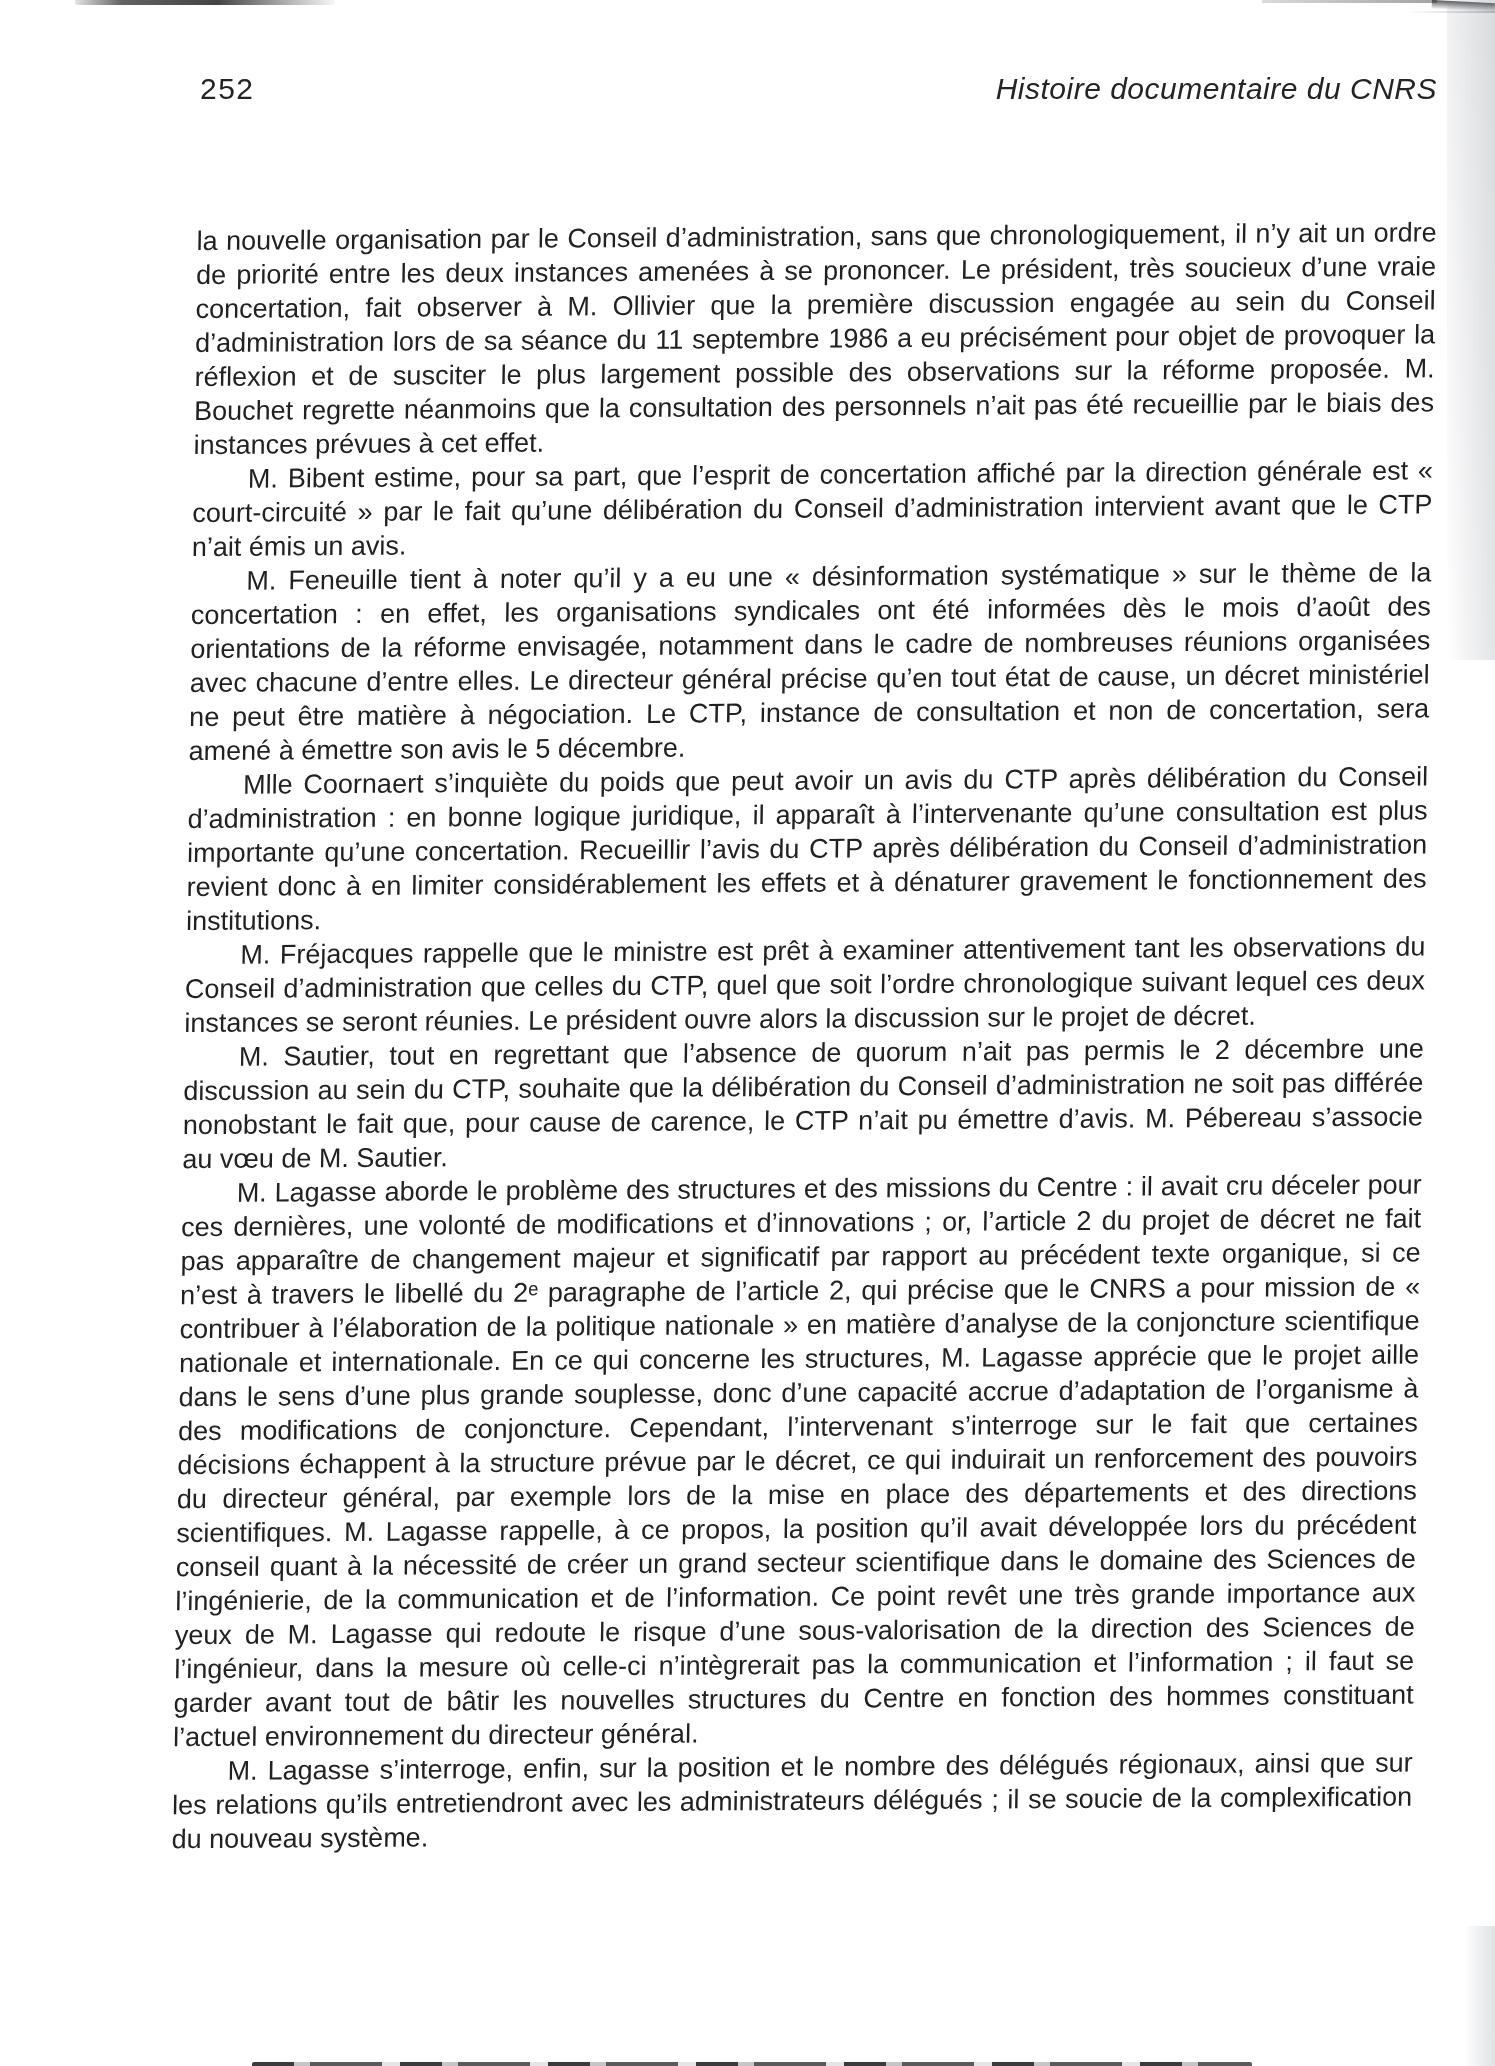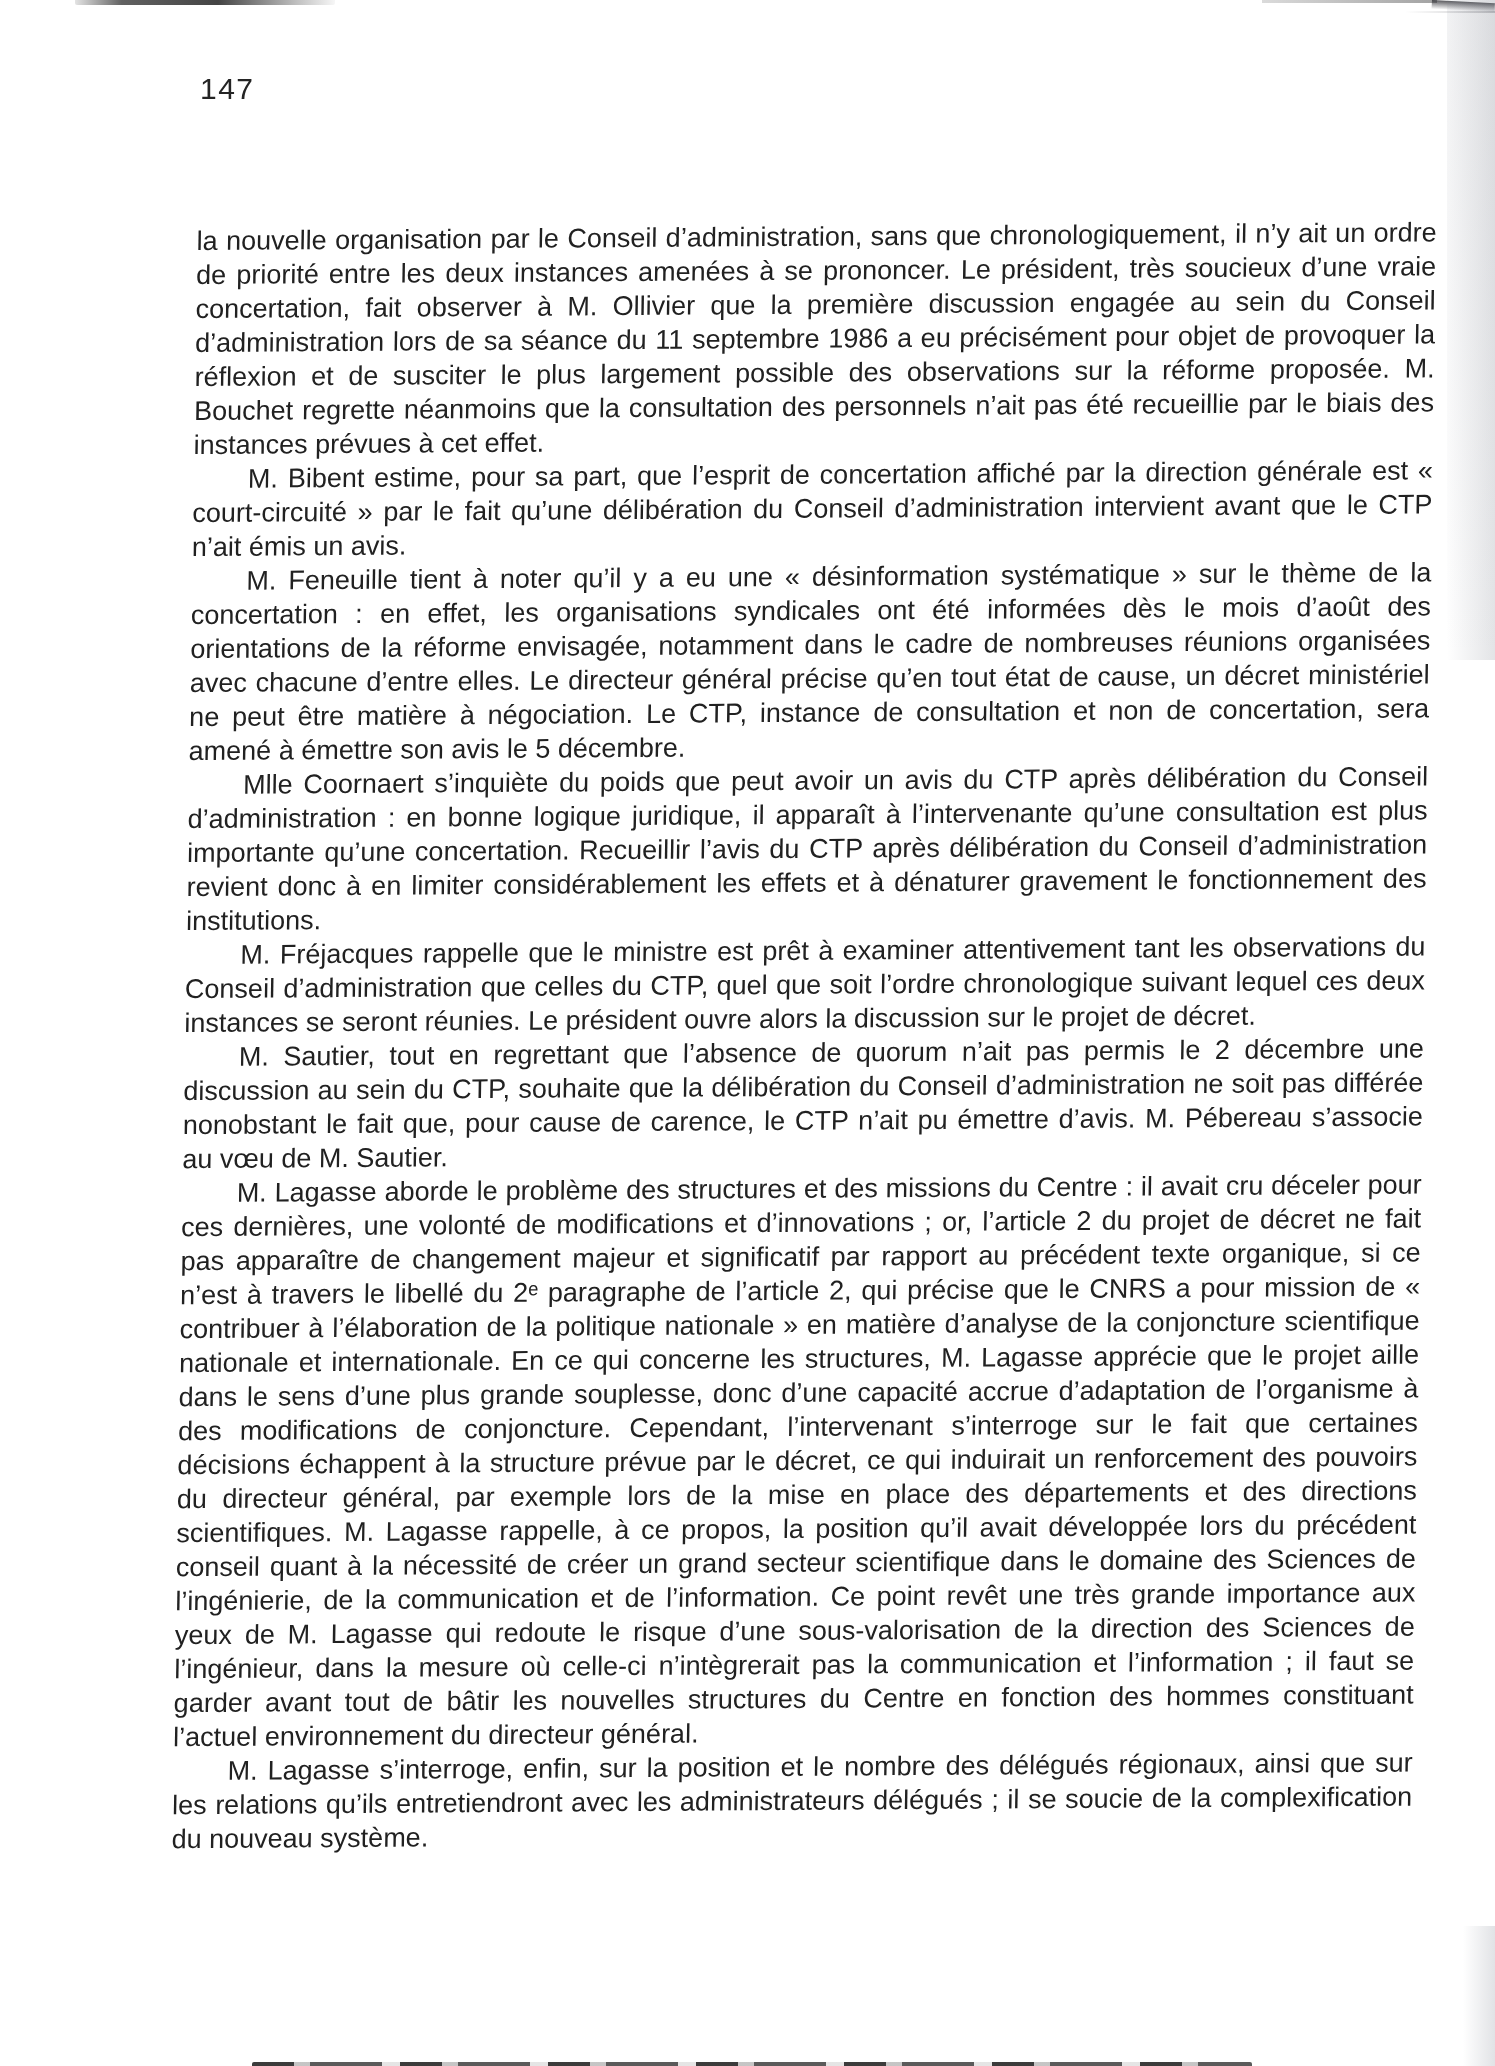--- a/index.html
+++ b/index.html
@@ -91,21 +91,22 @@
   <div class="artifact top-left"></div>
   <div class="artifact top-right-line"></div>
   <div class="artifact top-right-corner"></div>
   <div class="artifact top-right-under"></div>
   <div class="artifact curl-top"></div>
   <div class="artifact curl-top-fade"></div>
   <div class="artifact curl-bottom"></div>
   <div class="artifact bottom-edge"></div>
 
   <header class="running-header">
-    <span class="page-number">147</span>
+    <span class="page-number">252</span>
+    <span class="running-title">Histoire documentaire du CNRS</span>
   </header>
 
   <main class="body-text">
       <p class="para">la nouvelle organisation par le Conseil d’administration, sans que chronologiquement, il n’y ait un ordre de priorité entre les deux instances amenées à se prononcer. Le président, très soucieux d’une vraie concertation, fait observer à M. Ollivier que la première discussion engagée au sein du Conseil d’administration lors de sa séance du 11 septembre 1986 a eu précisément pour objet de provoquer la réflexion et de susciter le plus largement possible des observations sur la réforme proposée. M. Bouchet regrette néanmoins que la consultation des personnels n’ait pas été recueillie par le biais des instances prévues à cet effet.</p>
       <p class="para indent">M. Bibent estime, pour sa part, que l’esprit de concertation affiché par la direction générale est « court-circuité » par le fait qu’une délibération du Conseil d’administration intervient avant que le CTP n’ait émis un avis.</p>
       <p class="para indent">M. Feneuille tient à noter qu’il y a eu une « désinformation systématique » sur le thème de la concertation : en effet, les organisations syndicales ont été informées dès le mois d’août des orientations de la réforme envisagée, notamment dans le cadre de nombreuses réunions organisées avec chacune d’entre elles. Le directeur général précise qu’en tout état de cause, un décret ministériel ne peut être matière à négociation. Le CTP, instance de consultation et non de concertation, sera amené à émettre son avis le 5 décembre.</p>
       <p class="para indent">Mlle Coornaert s’inquiète du poids que peut avoir un avis du CTP après délibération du Conseil d’administration : en bonne logique juridique, il apparaît à l’intervenante qu’une consultation est plus importante qu’une concertation. Recueillir l’avis du CTP après délibération du Conseil d’administration revient donc à en limiter considérablement les effets et à dénaturer gravement le fonctionnement des institutions.</p>
       <p class="para indent">M. Fréjacques rappelle que le ministre est prêt à examiner attentivement tant les observations du Conseil d’administration que celles du CTP, quel que soit l’ordre chronologique suivant lequel ces deux instances se seront réunies. Le président ouvre alors la discussion sur le projet de décret.</p>
       <p class="para indent">M. Sautier, tout en regrettant que l’absence de quorum n’ait pas permis le 2 décembre une discussion au sein du CTP, souhaite que la délibération du Conseil d’administration ne soit pas différée nonobstant le fait que, pour cause de carence, le CTP n’ait pu émettre d’avis. M. Pébereau s’associe au vœu de M. Sautier.</p>
       <p class="para indent">M. Lagasse aborde le problème des structures et des missions du Centre : il avait cru déceler pour ces dernières, une volonté de modifications et d’innovations ; or, l’article 2 du projet de décret ne fait pas apparaître de changement majeur et significatif par rapport au précédent texte organique, si ce n’est à travers le libellé du 2ᵉ paragraphe de l’article 2, qui précise que le CNRS a pour mission de « contribuer à l’élaboration de la politique nationale » en matière d’analyse de la conjoncture scientifique nationale et internationale. En ce qui concerne les structures, M. Lagasse apprécie que le projet aille dans le sens d’une plus grande souplesse, donc d’une capacité accrue d’adaptation de l’organisme à des modifications de conjoncture. Cependant, l’intervenant s’interroge sur le fait que certaines décisions échappent à la structure prévue par le décret, ce qui induirait un renforcement des pouvoirs du directeur général, par exemple lors de la mise en place des départements et des directions scientifiques. M. Lagasse rappelle, à ce propos, la position qu’il avait développée lors du précédent conseil quant à la nécessité de créer un grand secteur scientifique dans le domaine des Sciences de l’ingénierie, de la communication et de l’information. Ce point revêt une très grande importance aux yeux de M. Lagasse qui redoute le risque d’une sous-valorisation de la direction des Sciences de l’ingénieur, dans la mesure où celle-ci n’intègrerait pas la communication et l’information ; il faut se garder avant tout de bâtir les nouvelles structures du Centre en fonction des hommes constituant l’actuel environnement du directeur général.</p>

